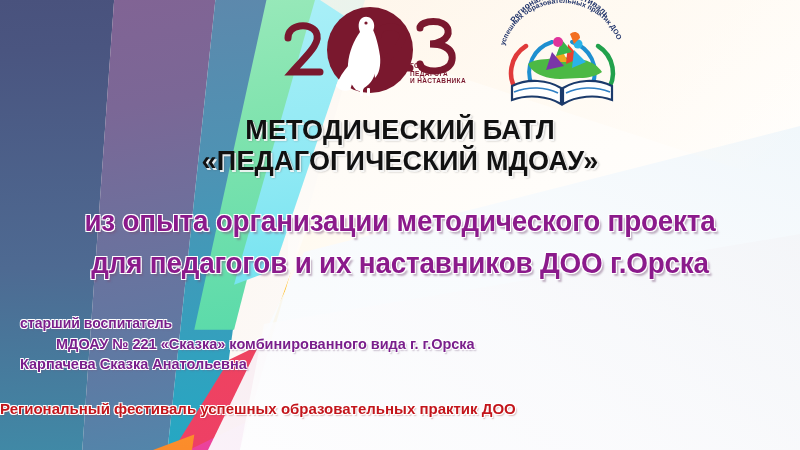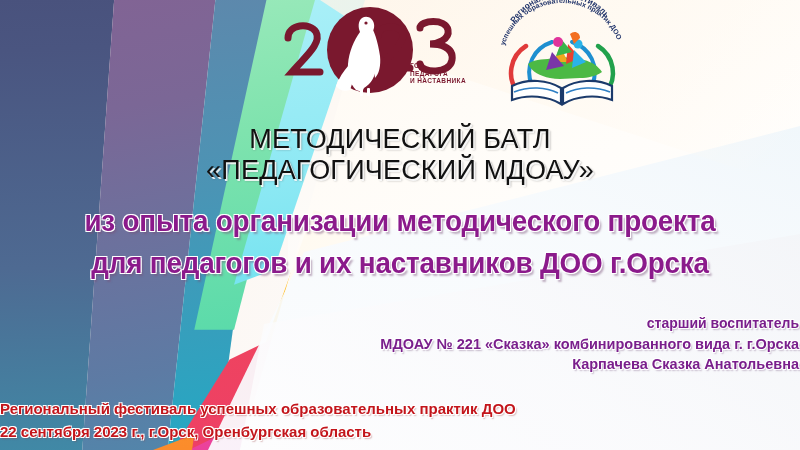--- a/index.html
+++ b/index.html
@@ -116,24 +116,24 @@
   }
   .logo-fest {
     position: absolute;
     left: 492px; top: 0px;
     width: 140px; height: 112px;
   }
 
   
   .title-black {
     position: absolute;
-    left: 0; right: 0; top: 124px;
+    left: 0; right: 0; top: 115px;
     text-align: center;
     color: #111111;
-    font-weight: 400;
+    font-weight: 700;
     font-size: 27px;
     line-height: 1.13;
     letter-spacing: 0.2px;
     text-shadow: 1.5px 1.5px 0 rgba(255,255,255,0.85), 2px 2px 2px rgba(80,80,80,0.45);
     white-space: nowrap;
   }
   .title-purple {
     position: absolute;
     left: 0; right: 0; top: 200px;
     text-align: center;
@@ -145,35 +145,35 @@
     transform: scaleX(0.96);
     -webkit-text-stroke: 0.8px #ffffff;
     paint-order: stroke fill;
     text-shadow:
       1px 1px 0 #ffffff, -1px 1px 0 #ffffff, 1px -1px 0 #ffffff, -1px -1px 0 #ffffff,
       2.5px 2.5px 2px rgba(120,80,120,0.45);
     white-space: nowrap;
   }
   .author-block {
     position: absolute;
-    left: 0; right: 1px; top: 314px;
-    text-align: right;
+    left: 0; right: 8px; top: 314px;
+    text-align: left;
     color: #7A1F8C;
     font-weight: 700;
     font-size: 14.5px;
     line-height: 1.42;
     text-shadow:
       0.8px 0.8px 0 #ffffff, -0.8px 0.8px 0 #ffffff,
       0.8px -0.8px 0 #ffffff, -0.8px -0.8px 0 #ffffff,
       1.6px 1.6px 1.6px rgba(120,90,130,0.4);
     white-space: nowrap;
     padding-left: 20px;
   }
   .author-block .line-1 { font-size: 14px; }
-  .author-block .line-2 { font-size: 14.5px; }
+  .author-block .line-2 { font-size: 14.5px; margin-left: 36px; }
   .author-block .line-3 { font-size: 14.5px; }
 
   .footer-block {
     position: absolute;
     left: 0; right: 0; top: 398px;
     text-align: left;
     color: #C3151B;
     font-weight: 700;
     font-size: 15px;
     line-height: 1.5;
@@ -299,16 +299,15 @@
   </div>
 
   <div class="author-block">
     <div class="line-1">старший воспитатель</div>
     <div class="line-2">МДОАУ № 221 «Сказка» комбинированного вида г. г.Орска</div>
     <div class="line-3">Карпачева Сказка Анатольевна</div>
   </div>
 
   <div class="footer-block">
     <div>Региональный фестиваль успешных образовательных практик ДОО</div>
-    <div>22 сентября 2023 г., г.Орск, Оренбургская область</div>
   </div>
 
 </div>
 
 </body></html>

